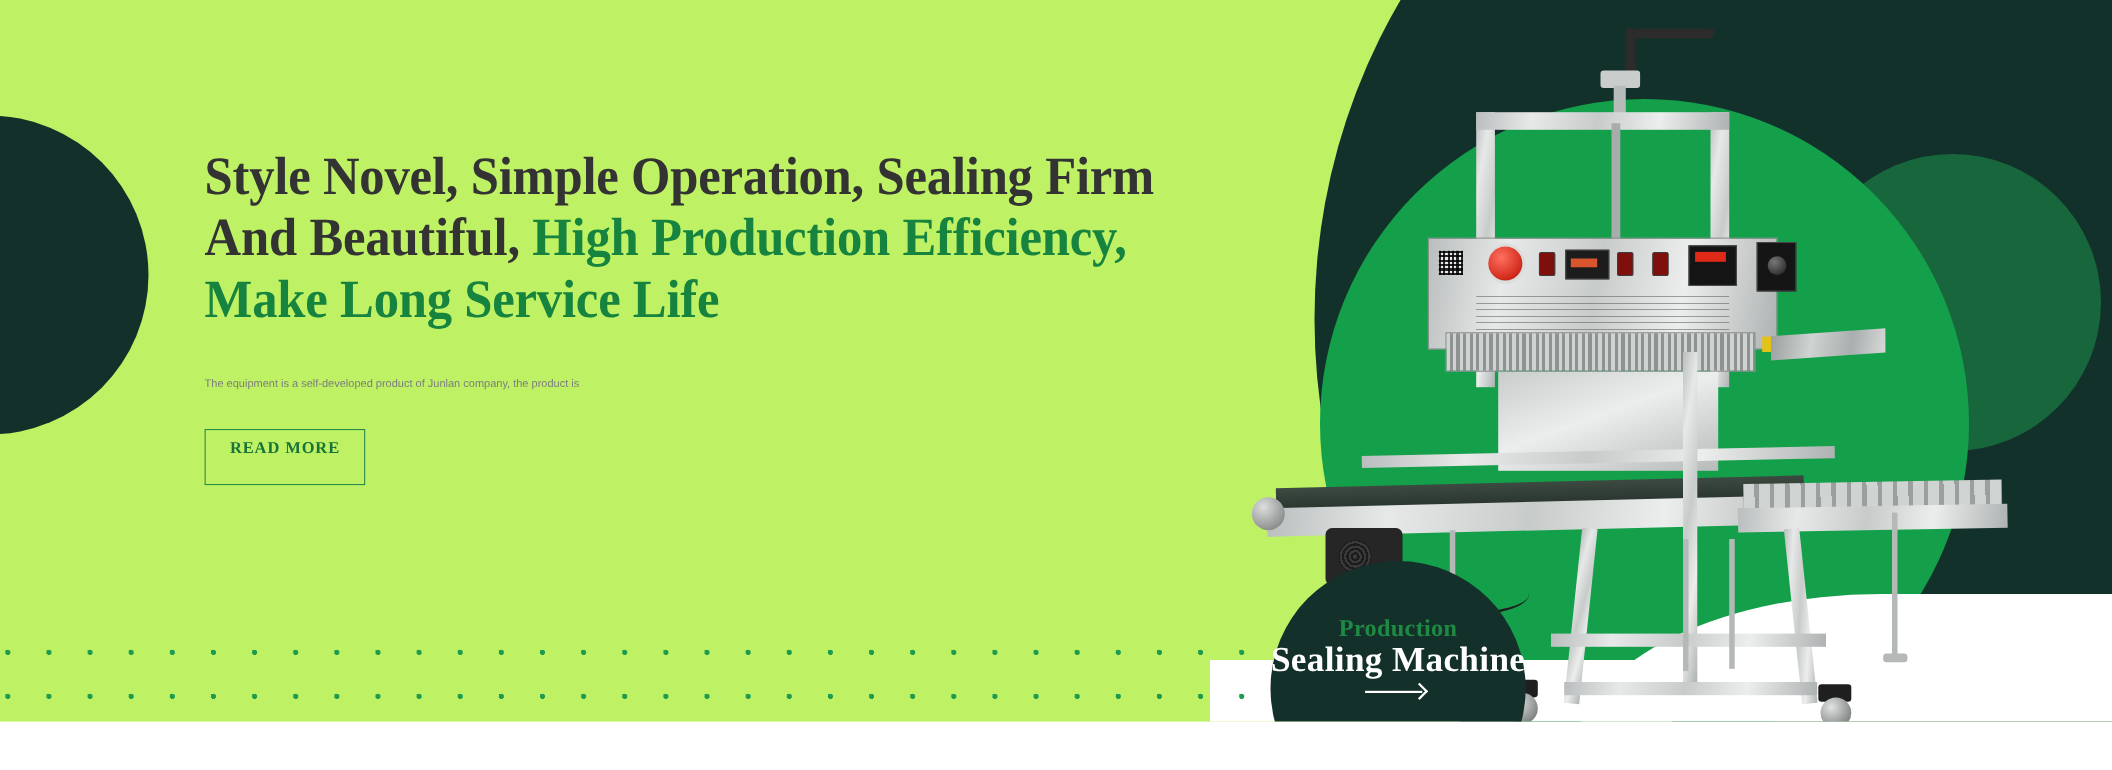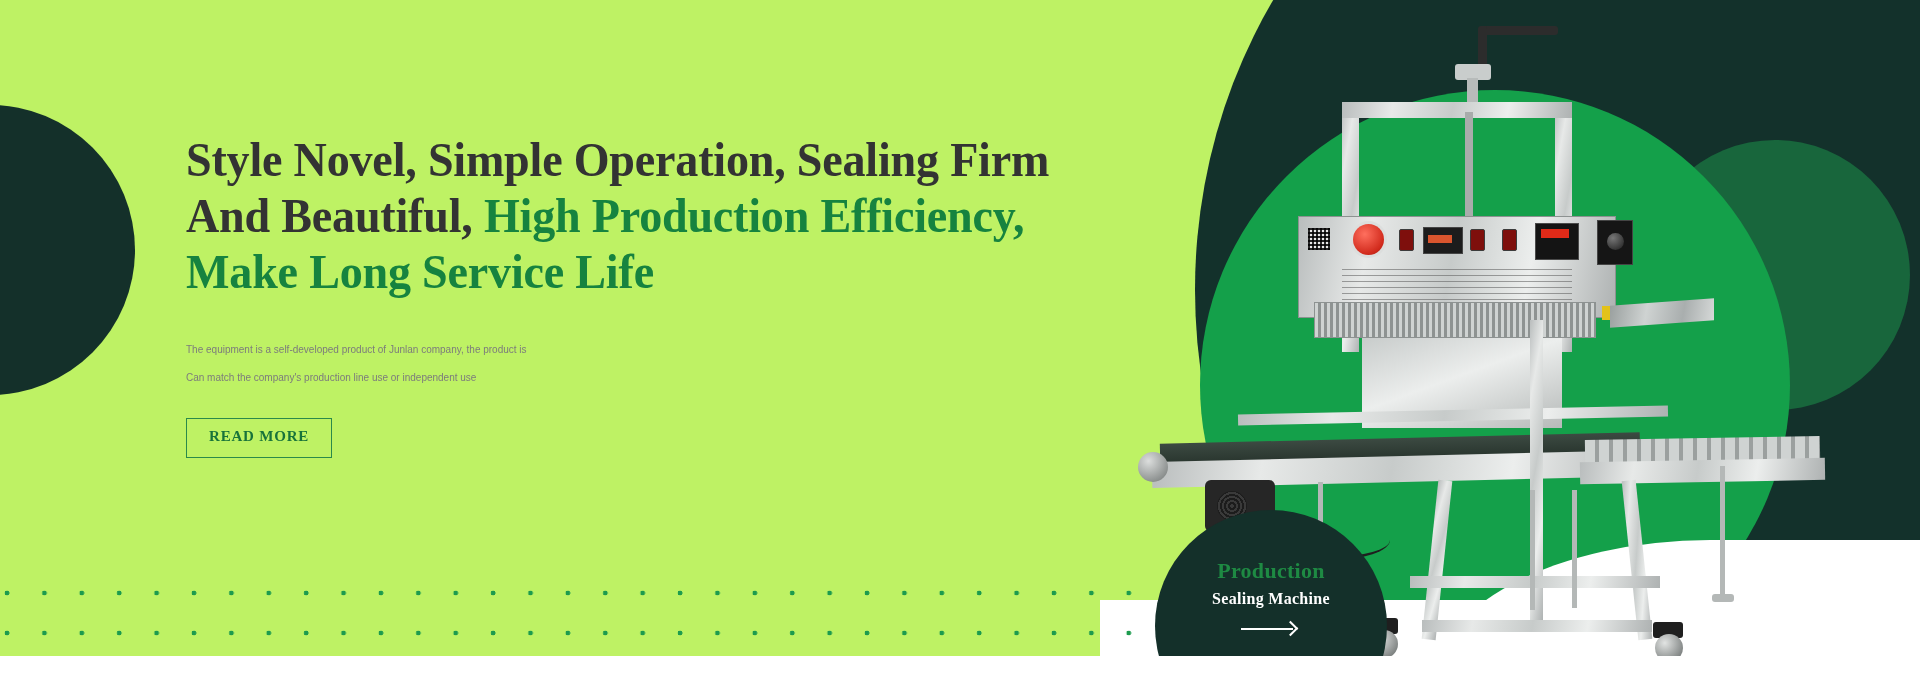--- a/index.html
+++ b/index.html
@@ -87,21 +87,21 @@
   #read-more {
     margin-top:26px;
     display:inline-block;
     border:1px solid #2a8a4a;
     color:#18733a;
     background:transparent;
     font-family:"Liberation Serif", serif;
     font-weight:700;
     font-size:15px;
     letter-spacing:0.8px;
-    padding:9px 22px 12px 22px;
+    padding:9px 22px 23px 22px;
     cursor:pointer;
     text-align:right;
   }
 
   
   #machine { position:absolute; left:1110px; top:20px; width:740px; height:640px; }
 
   .steel { background:linear-gradient(100deg,#b9bdbd 0%,#e7e9e8 22%,#c7cbca 48%,#eceeed 72%,#aeb2b2 100%); }
   .steel-d { background:linear-gradient(100deg,#9aa09f 0%,#cfd3d2 35%,#a9aeae 70%,#d6d9d8 100%); }
   .mpart { position:absolute; }
@@ -193,21 +193,21 @@
     display:flex; flex-direction:column; align-items:center; justify-content:flex-start;
     padding-top:48px;
     cursor:pointer;
   }
   #badge-line1 {
     font-family:"Liberation Serif", serif; font-weight:700;
     font-size:22px; color:#1e8a43; line-height:26px; letter-spacing:0.3px;
   }
   #badge-line2 {
     font-family:"Liberation Serif", serif; font-weight:700;
-    font-size:16px; color:#ffffff; line-height:30px; letter-spacing:0.3px;
+    font-size:32px; color:#ffffff; line-height:30px; letter-spacing:0.3px;
   }
   #badge-arrow {
     margin-top:8px; width:60px; height:14px; position:relative;
   }
   #badge-arrow .bar { position:absolute; left:0; top:6px; width:52px; height:2px; background:#fff; }
   #badge-arrow .head {
     position:absolute; left:44px; top:1px; width:11px; height:11px;
     border-top:2px solid #fff; border-right:2px solid #fff; transform:rotate(45deg);
   }
 </style>
@@ -290,21 +290,20 @@
 
   <div id="dot-grid"></div>
 
   <div id="text-col">
     <h1 id="headline"><span>Style Novel, Simple Operation, Sealing Firm
 And Beautiful, </span><span class="accent">High Production Efficiency,
 Make Long Service Life</span></h1>
 
     <div id="paragraph">
       <div>The equipment is a self-developed product of Junlan company, the product is</div>
-      <div>Can match the company's production line use or independent use</div>
     </div>
 
     <button id="read-more">READ MORE</button>
   </div>
 
   <div id="badge">
     <div id="badge-line1">Production</div>
     <div id="badge-line2">Sealing Machine</div>
     <div id="badge-arrow">
       <span class="bar"></span>

